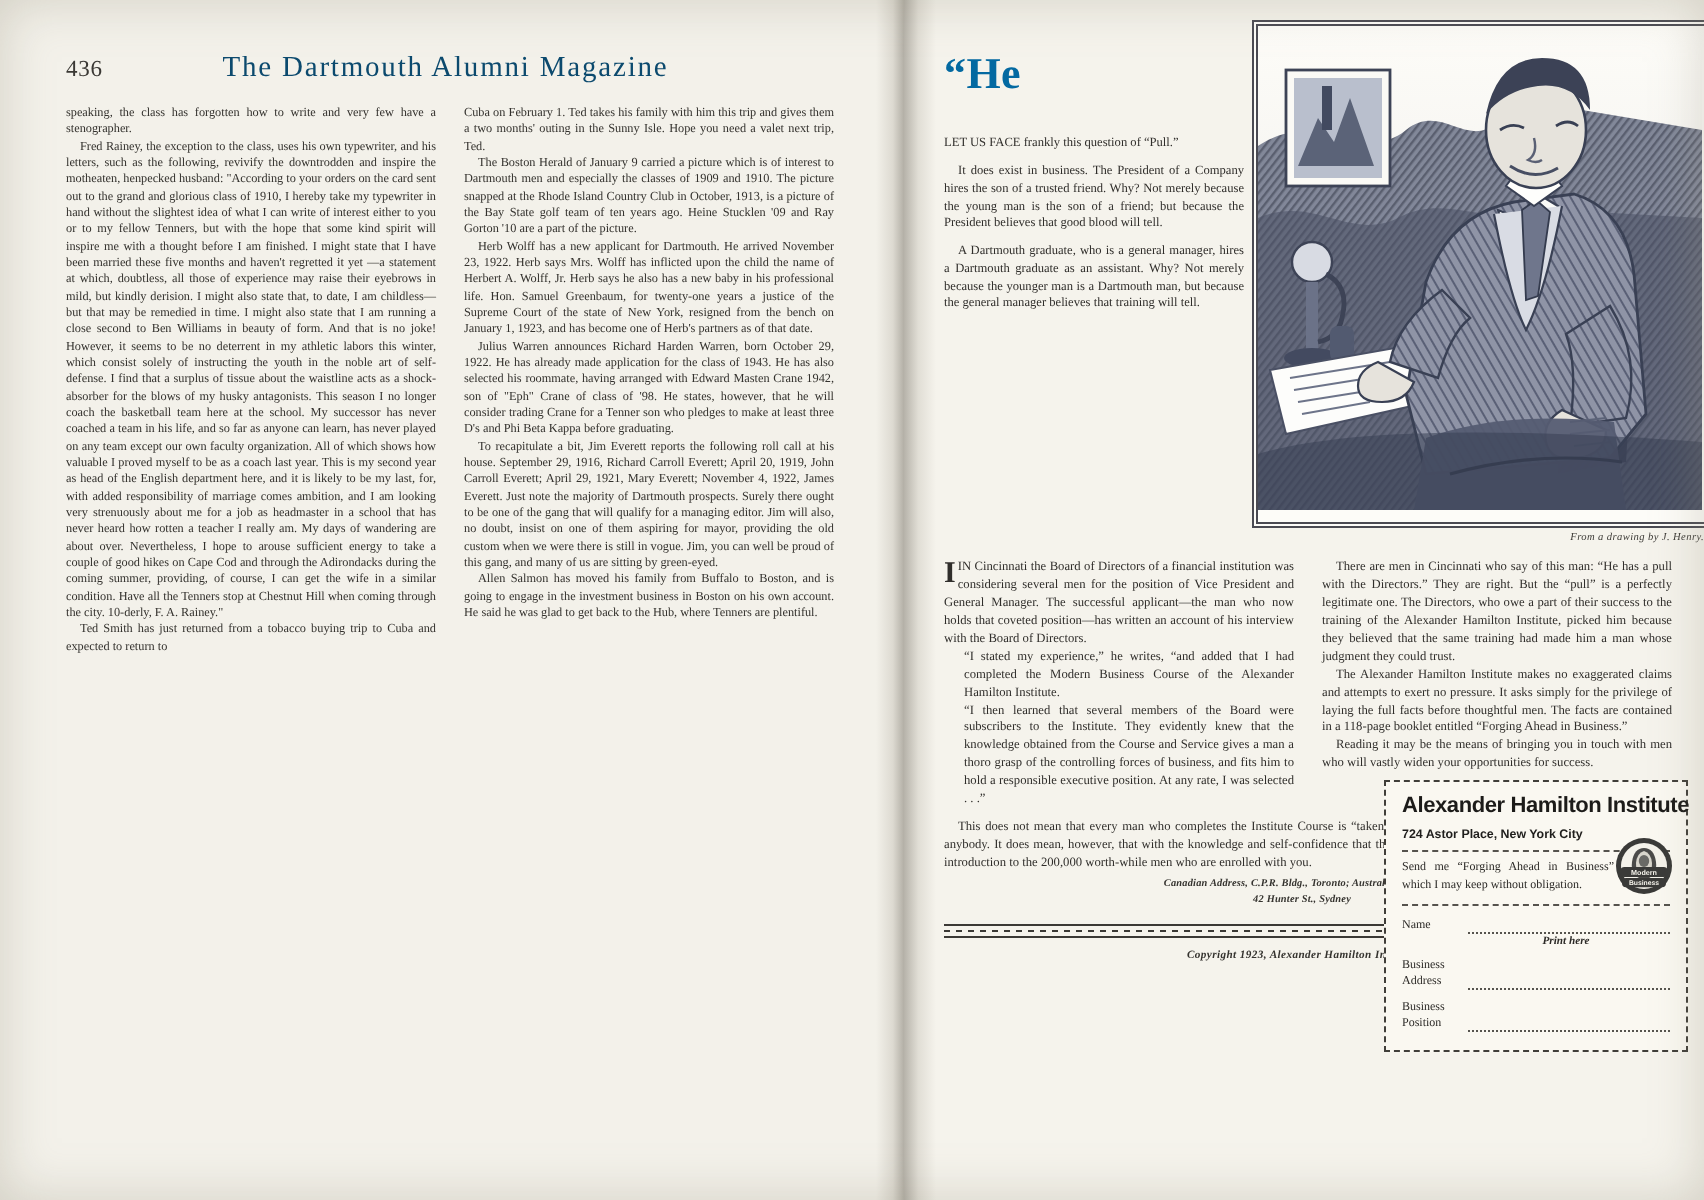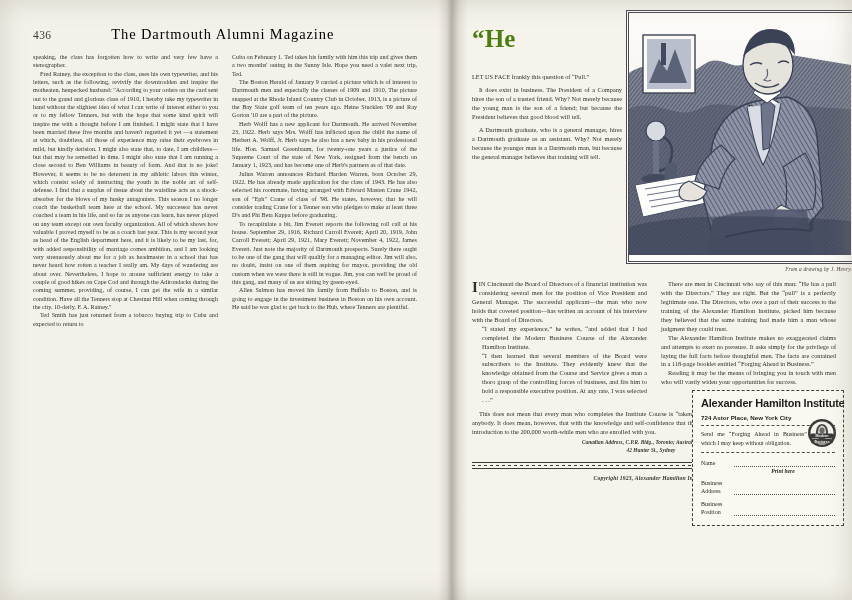--- a/index.html
+++ b/index.html
@@ -23,21 +23,21 @@
     background:linear-gradient(to right,rgba(120,112,96,0) 0%,rgba(120,112,96,0.18) 60%,rgba(90,84,72,0.42) 100%);
     pointer-events:none;
   }
   .folio{
     display:flex;align-items:baseline;
     margin:26px 30px 10px 33px;
   }
   .folio-num{font-size:11.5px;letter-spacing:.4px;color:#3a3834;}
   .folio-title{
     flex:1;text-align:center;font-size:14.5px;letter-spacing:.9px;
-    color:#000000;padding-right:28px;
+    color:#0c4a6e;padding-right:28px;
   }
   .cols{
     display:flex;gap:14px;margin:0 30px 0 33px;
   }
   .col{
     width:185px;
     font-size:6.15px;
     line-height:1.355;
     text-align:justify;
     text-justify:inter-word;
@@ -57,23 +57,23 @@
     background:linear-gradient(to left,rgba(120,112,96,0) 0%,rgba(120,112,96,0.16) 55%,rgba(88,82,70,0.40) 100%);
     pointer-events:none;z-index:3;
   }
   .ad-inner{position:relative;padding:10px 14px 0 12px;}
 
   .ad-top{display:flex;align-items:flex-start;}
   .headline{
     width:150px;
     font-family:"Liberation Serif",serif;
     font-weight:bold;
-    font-size:25px;
+    font-size:22px;
     line-height:1.38;
-    color:#4d7c0f;
+    color:#0369a1;
     padding:12px 0 0 8px;
     letter-spacing:.2px;
   }
   .headline .l2{display:block;padding-left:22px;}
 
   .illo-wrap{width:228px;margin-left:4px;}
   .illo{
     position:relative;width:228px;height:248px;
     border:3px double #4a4a52;
     background:#fdfcf8;

